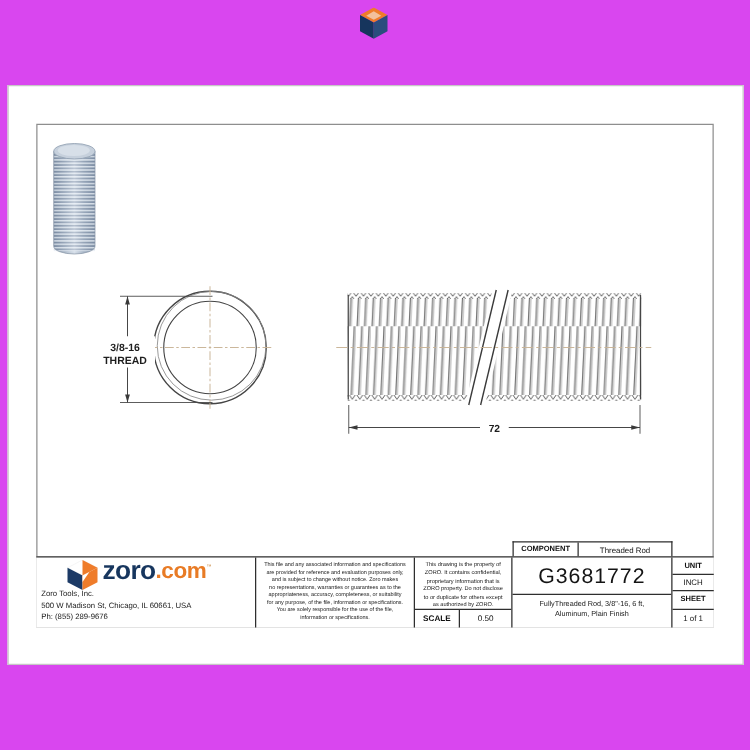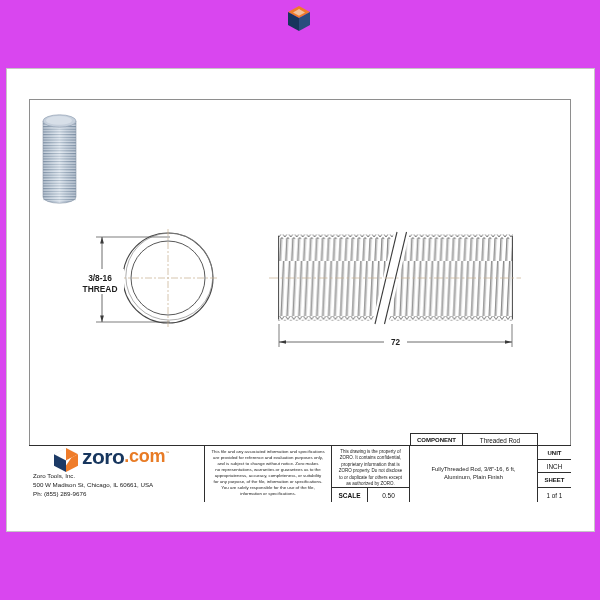--- a/index.html
+++ b/index.html
@@ -177,20 +177,21 @@
 ZORO property. Do not disclose
 to or duplicate for others except
 as authorized by ZORO.</div>
       <div class="scale-row">
         <div class="scale-lbl">SCALE</div>
         <div class="scale-val">0.50</div>
       </div>
     </div>
 
     <div class="tb-cell cell-main">
+      <div class="gnum">G3681772</div>
       <div class="desc">FullyThreaded Rod, 3/8"-16, 6 ft,
 Aluminum, Plain Finish</div>
     </div>
 
     <div class="tb-cell cell-unit">
       <div class="u-row r-unit u-lbl">UNIT</div>
       <div class="u-row r-inch u-val">INCH</div>
       <div class="u-row r-sheet u-lbl">SHEET</div>
       <div class="u-row r-1of1 u-val">1 of 1</div>
     </div>

